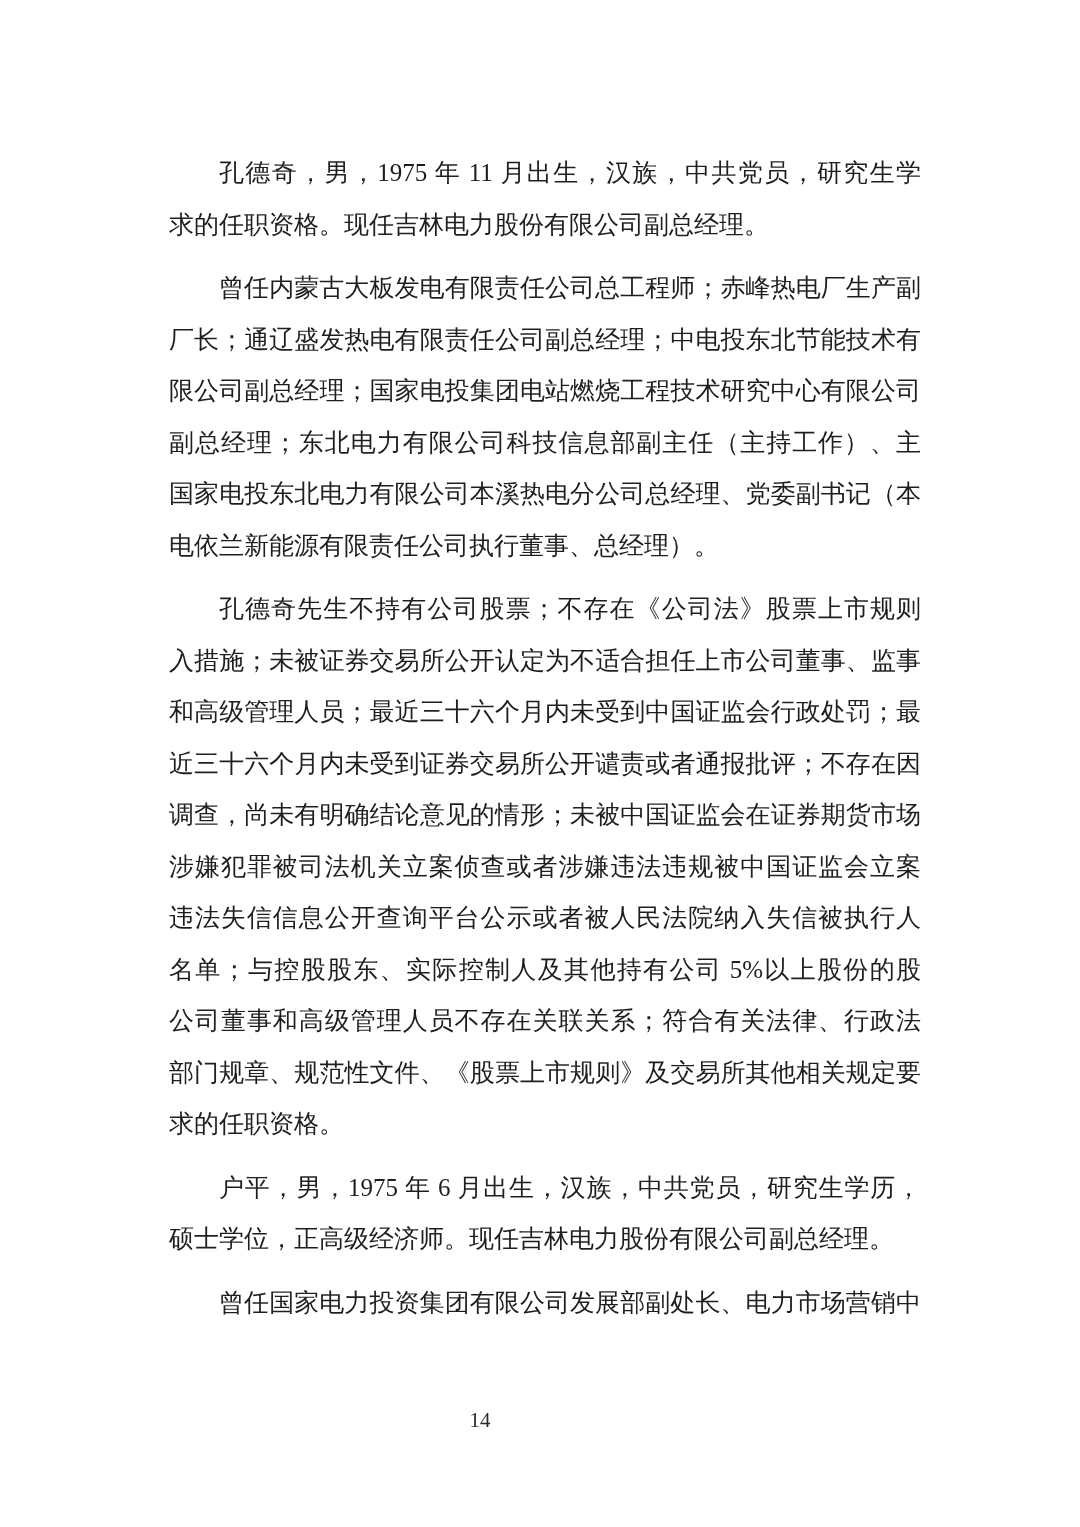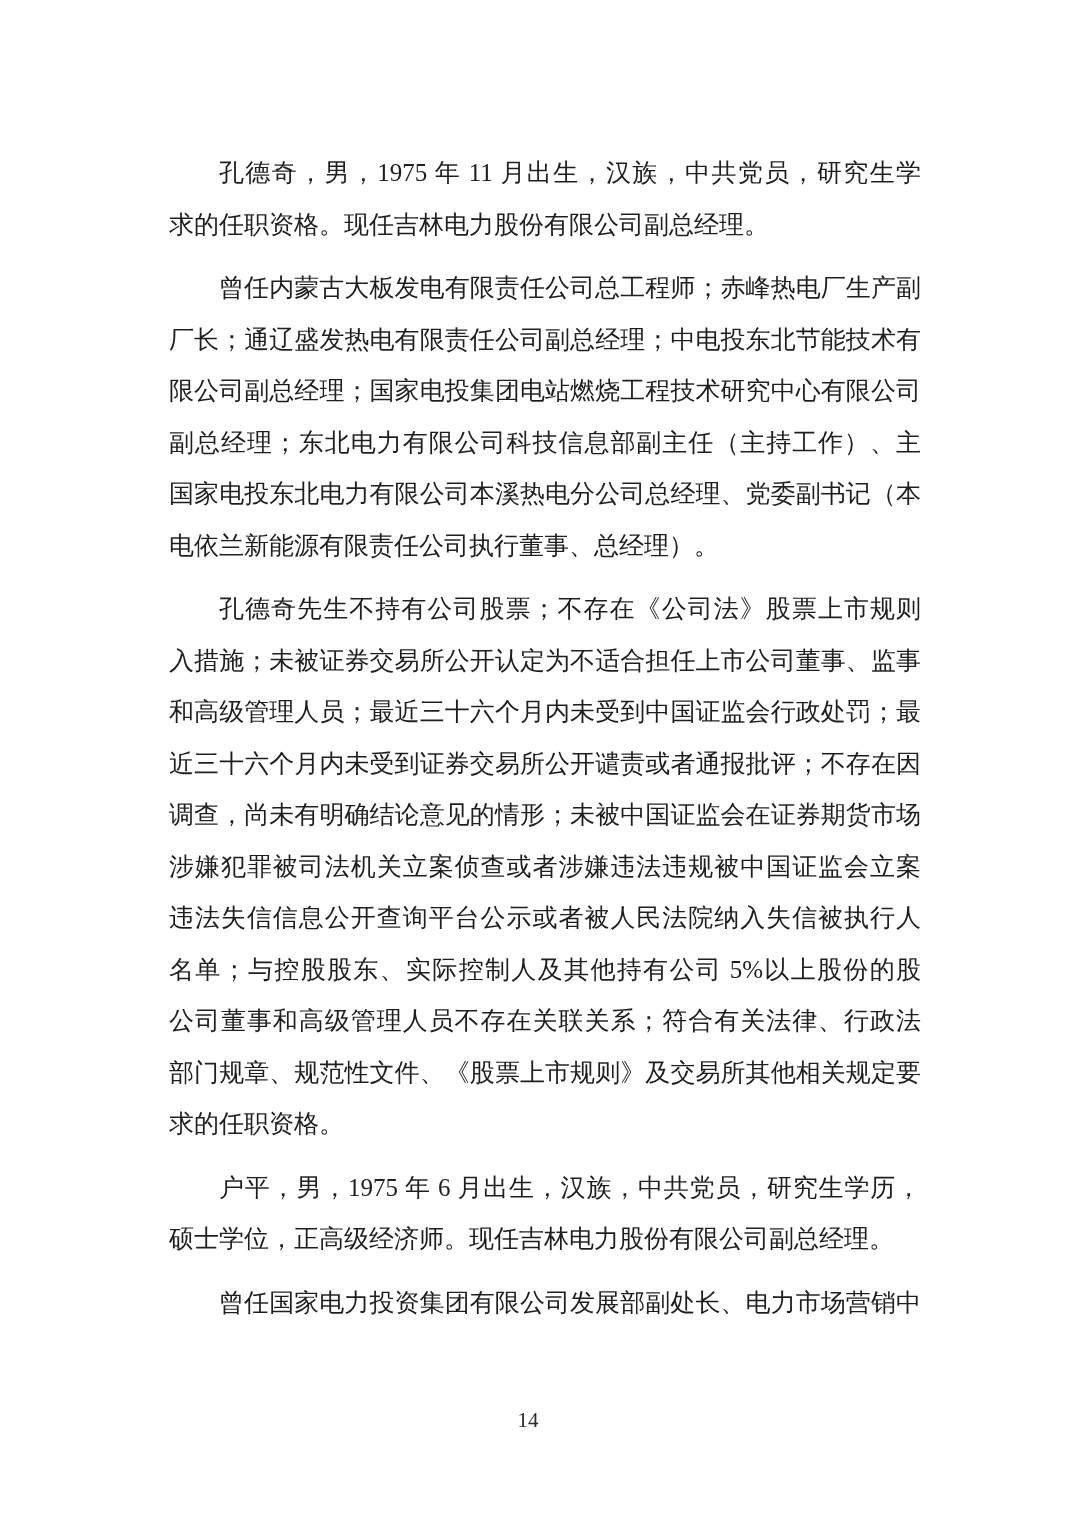--- a/index.html
+++ b/index.html
@@ -45,21 +45,20 @@
   .footer {
     position: absolute;
     top: 1405px;
     left: 0;
     width: 960px;
     text-align: center;
     font-size: 21px;
     line-height: 30px;
     color: #2a2a2a;
     font-family: "Liberation Serif", "DejaVu Serif", serif;
-    padding-left: 48px;
   }
 </style>
 </head>
 <body>
 
 <div class="page">
   <div class="content">
 
     <div class="para">
       <div class="line fill first">孔德奇，男，1975 年 11 月出生，汉族，中共党员，研究生学历，</div>

